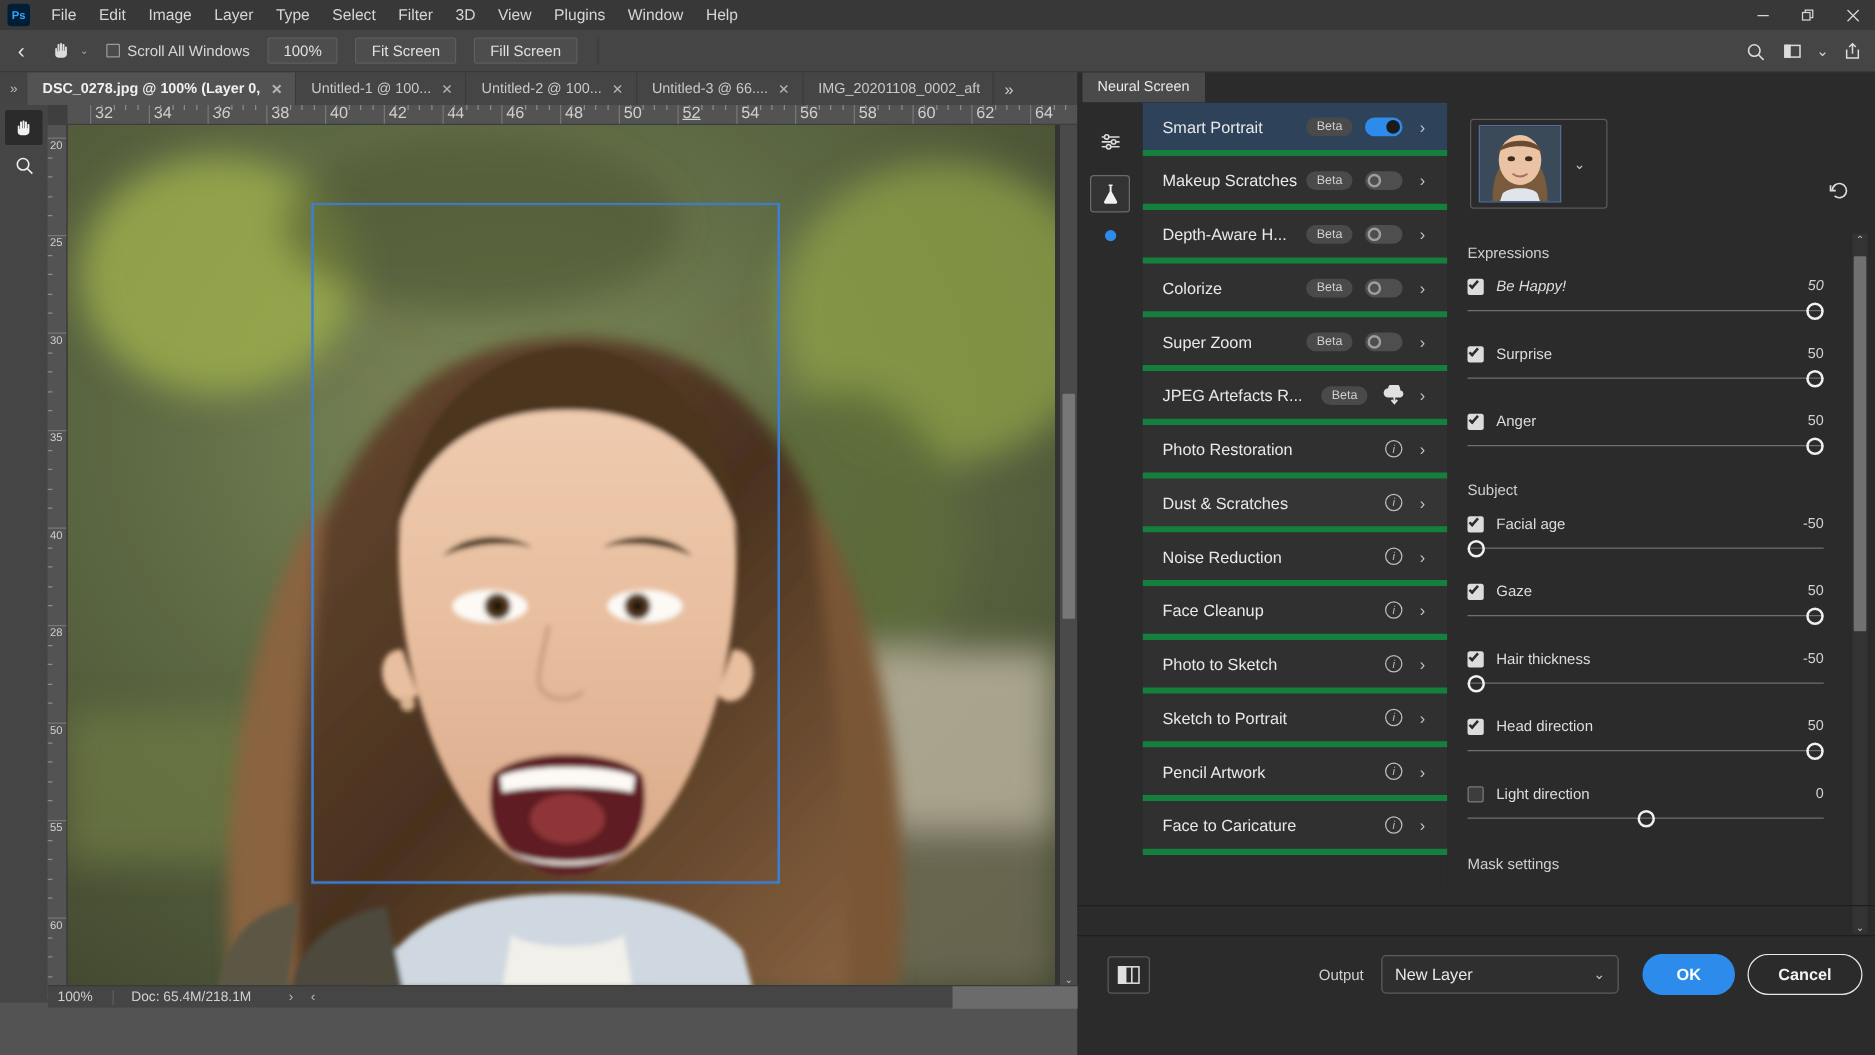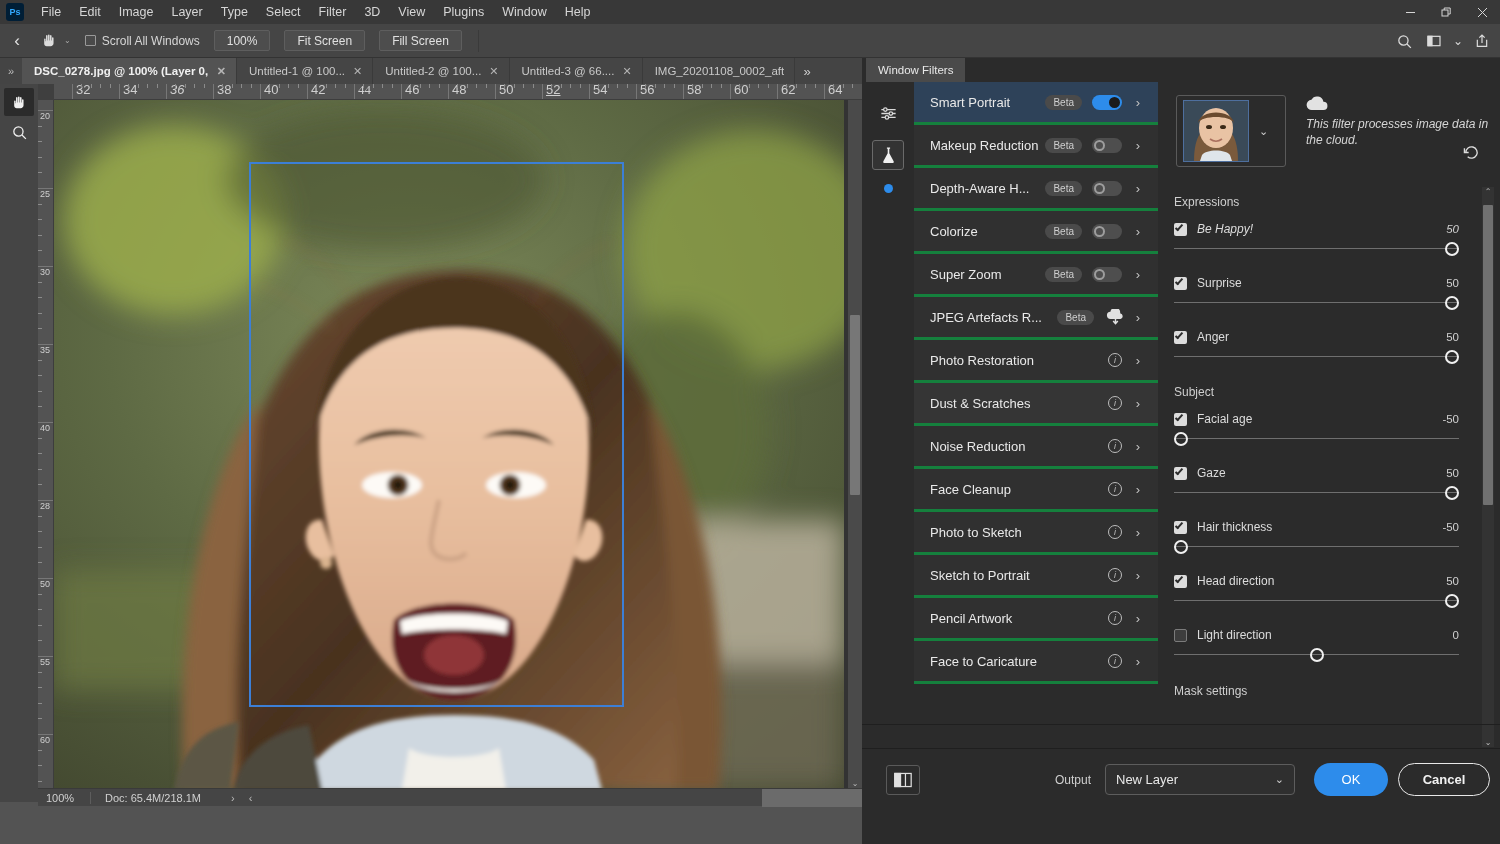--- a/index.html
+++ b/index.html
@@ -120,21 +120,21 @@
   .nf-body{ position:absolute;left:0;top:24px;width:638px;height:666px;display:flex; }
 
   .nf-iconcol{ width:52px;background:#2b2b2b;padding-top:16px;display:flex;flex-direction:column;align-items:center;gap:12px;}
   .nf-ic{ width:32px;height:30px;display:flex;align-items:center;justify-content:center;border-radius:3px;color:#dadada;}
   .nf-ic.sel{ border:1px solid #6a6a6a;background:#333; }
   .nf-dot{ width:9px;height:9px;border-radius:50%;background:#2d8ceb;margin-top:2px;}
 
   .nf-list{ width:244px;background:#2b2b2b;overflow:hidden; }
   .f-row{
     height:43px;display:flex;align-items:center;padding:0 14px 0 16px;
-    border-bottom:3px solid #15803d;background:#303030;
+    border-bottom:5px solid #15803d;background:#303030;
   }
   .f-row.alt{ background:#353535; }
   .f-row.sel{ background:#2e4259; }
   .f-name{ flex:1;font-size:13px;color:#e9e9e9;white-space:nowrap;overflow:hidden;}
   .beta{
     font-size:10px;color:#cfcfcf;background:#4a4a4a;border-radius:8px;
     padding:2px 8px;margin-right:10px;line-height:11px;
   }
   .tgl{ width:30px;height:15px;border-radius:8px;background:#4e4e4e;position:relative;margin-right:10px;}
   .tgl.on{ background:#2d8ceb; }
@@ -189,21 +189,21 @@
   .out-label{ position:absolute;left:193px;top:24px;font-size:12px;color:#cfcfcf;}
   .out-select{
     position:absolute;left:243px;top:15px;width:190px;height:31px;background:#2f2f2f;
     border:1px solid #5d5d5d;border-radius:4px;display:flex;align-items:center;
     padding:0 10px;font-size:13px;color:#e8e8e8;
   }
   .out-select .cv{ margin-left:auto;font-size:11px;color:#cfcfcf;}
   .btn-ok{
     position:absolute;left:452px;top:14px;width:74px;height:33px;background:#2d8ceb;
     border-radius:17px;display:flex;align-items:center;justify-content:center;
-    font-size:13px;font-weight:normal;color:#fff;
+    font-size:13px;font-weight:bold;color:#fff;
   }
   .btn-cancel{
     position:absolute;left:536px;top:14px;width:92px;height:33px;background:transparent;
     border:1.5px solid #e8e8e8;border-radius:17px;display:flex;align-items:center;justify-content:center;
     font-size:13px;font-weight:bold;color:#f2f2f2;
   }
   .nf-divider{ position:absolute;left:0;top:666px;width:638px;height:1px;background:#1f1f1f;}
 </style>
 </head>
 <body>
@@ -586,21 +586,21 @@
     <div class="sb-sep"></div>
     <div class="sb-doc">Doc: 65.4M/218.1M</div>
     <div class="sb-arrow">›</div>
     <div class="sb-arrow2">‹</div>
     <div class="sb-track"></div>
   </div>
 
   <div class="nf">
 
     <div class="nf-tabrow">
-      <div class="nf-tab">Window Filters</div>
+      <div class="nf-tab">Neural Screen</div>
     </div>
 
     <div class="nf-body">
 
       <div class="nf-iconcol">
         <div class="nf-ic">
           <svg width="19" height="19" viewBox="0 0 24 24" fill="none" stroke="#dadada" stroke-width="1.6">
             <path d="M3 7h18M3 12h18M3 17h18"></path>
               <circle cx="8" cy="7" r="2.2" fill="#2b2b2b"></circle>
               <circle cx="15" cy="12" r="2.2" fill="#2b2b2b"></circle>
@@ -619,21 +619,21 @@
         <div id="filters">
             <div class="f-row sel">
               <div class="f-name">Smart Portrait</div>
               <div class="beta">Beta</div>
               <div class="tgl on">
                 <div class="knob"></div>
               </div>
               <div class="chev">›</div>
             </div>
             <div class="f-row">
-              <div class="f-name">Makeup Reduction</div>
+              <div class="f-name">Makeup Scratches</div>
               <div class="beta">Beta</div>
               <div class="tgl">
                 <div class="knob"></div>
               </div>
               <div class="chev">›</div>
             </div>
             <div class="f-row">
               <div class="f-name">Depth-Aware H...</div>
               <div class="beta">Beta</div>
               <div class="tgl">
@@ -723,28 +723,20 @@
               <path d="M14 22 C16 8 48 8 50 22 C46 14 18 14 14 22 Z" fill="#6b4b2f"></path>
               <ellipse cx="25" cy="26" rx="3" ry="2" fill="#3b2a18"></ellipse>
               <ellipse cx="39" cy="26" rx="3" ry="2" fill="#3b2a18"></ellipse>
               <path d="M26 38 C30 41 34 41 38 38" stroke="#a96f5e" stroke-width="1.6" fill="none"></path>
               <path d="M18 54 C22 48 42 48 46 54 L48 60 L16 60 Z" fill="#dfe5ea"></path>
             </svg>
           </div>
           <div class="prev-caret">⌄</div>
         </div>
 
-        <div class="cloud-note">
-          <div class="cloud-ico">
-            <svg width="22" height="15" viewBox="0 0 24 16" fill="#e2e2e2">
-                <path d="M19 15H6.5A5.5 5.5 0 0 1 5.9 4 7 7 0 0 1 19 6.2 4.4 4.4 0 0 1 19 15z"></path>
-              </svg>
-          </div>
-          <div class="cloud-txt">This filter processes image data in the cloud.</div>
-        </div>
 
         <div class="reset-ico">
           <svg width="17" height="15" viewBox="0 0 24 20" fill="none" stroke="#dcdcdc" stroke-width="1.9">
             <path d="M4 10a8 8 0 1 1 2.6 5.9"></path>
               <path d="M2 4v6h6"></path>
           </svg>
         </div>
 
         <div class="sect" style="left:16px;top:113px;">Expressions</div>
         <div id="expressions">

